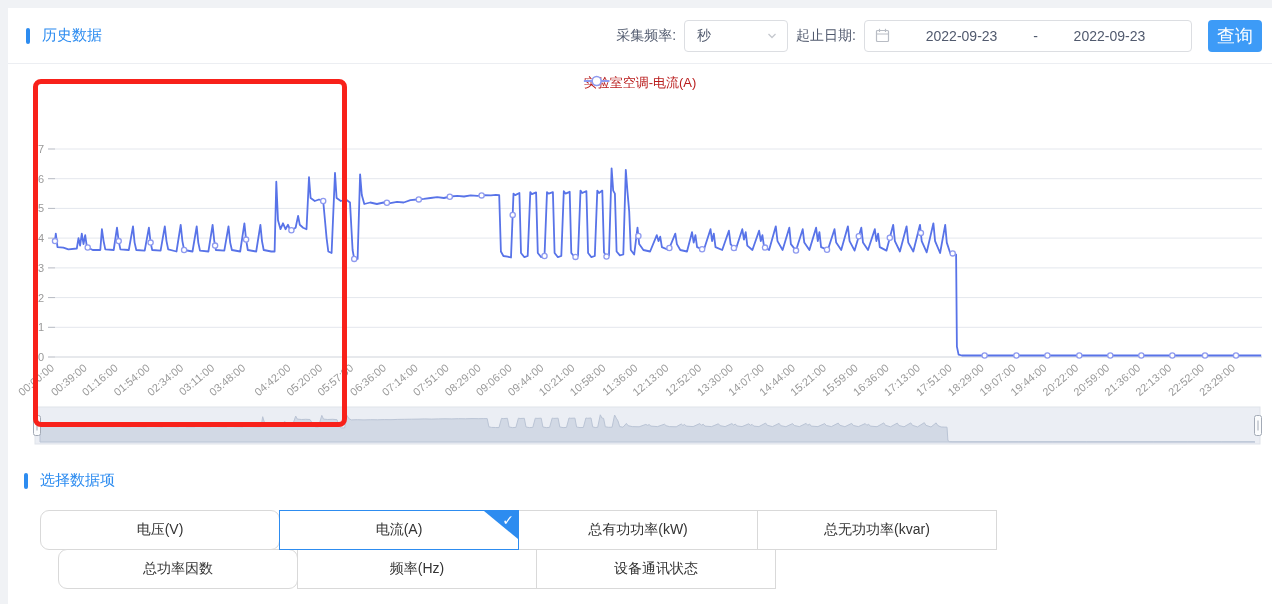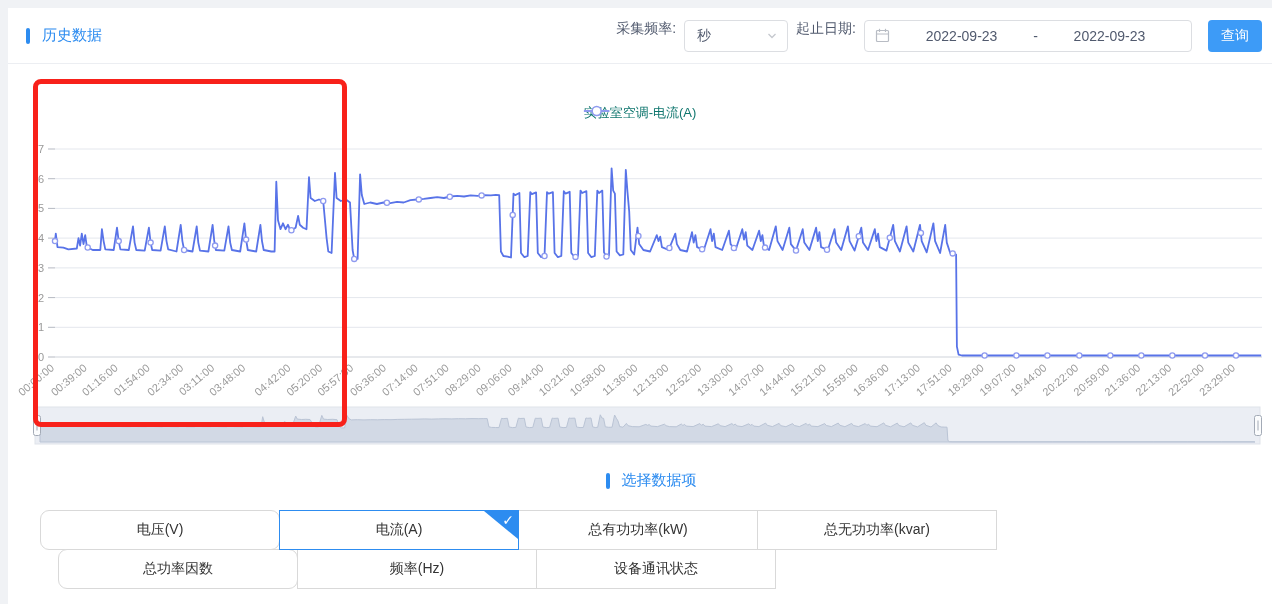--- a/index.html
+++ b/index.html
@@ -3,39 +3,39 @@
 <meta charset="utf-8">
 <style>
   html,body{margin:0;padding:0;width:1272px;height:604px;overflow:hidden;
     background:#f0f2f5;font-family:"Liberation Sans","DejaVu Sans",sans-serif;}
   .card{position:absolute;left:8px;top:8px;width:1264px;height:596px;background:#fff;}
   
   .header-row{height:56px;border-bottom:1px solid #eceef2;display:flex;align-items:center;
     justify-content:space-between;padding:0 10px 0 18px;box-sizing:border-box;gap:24px;}
   .sec-title{display:flex;align-items:center;gap:12px;color:#2d8cf0;font-size:15px;font-weight:500;}
   .accent-bar{width:4px;height:16px;background:#2d8cf0;border-radius:2px;}
-  .controls{display:flex;align-items:flex-start;gap:8px;font-size:14px;color:#515a6e;}
+  .controls{display:flex;align-items:center;gap:8px;font-size:14px;color:#515a6e;}
   .select-box{width:104px;height:32px;border:1px solid #dcdee2;border-radius:4px;background:#fff;
     display:flex;align-items:center;justify-content:space-between;padding:0 9px 0 12px;
     box-sizing:border-box;color:#515a6e;cursor:pointer;}
   .date-box{width:328px;height:32px;border:1px solid #dcdee2;border-radius:4px;background:#fff;
     display:flex;align-items:center;padding:8px 10px;box-sizing:border-box;color:#515a6e;cursor:pointer;}
   .date-box .d{flex:1;text-align:center;}
   .query-btn{width:54px;height:32px;background:#3d9bf7;color:#fff;border:none;border-radius:4px;
-    font-size:14px;margin-left:8px;cursor:pointer;font-family:inherit;}
+    font-size:18px;margin-left:8px;cursor:pointer;font-family:inherit;}
   
   .chart-wrap{position:relative;height:395px;}
   .chart-wrap svg{position:absolute;left:0;top:0;}
   text.axis{font-size:11px;fill:#999;}
-  .legend{position:absolute;top:40px;left:50%;transform:translateX(-50%);display:flex;
-    align-items:center;gap:9px;font-size:13px;color:#0f766e;cursor:pointer;z-index:3;}
+  .legend{position:absolute;top:10px;left:50%;transform:translateX(-50%);display:flex;
+    align-items:center;gap:9px;font-size:13px;color:#b91c1c;cursor:pointer;z-index:3;}
   .red-rect{position:absolute;left:25px;top:15px;width:314px;height:348px;border:5px solid #f8211a;
     border-radius:8px;box-sizing:border-box;pointer-events:none;z-index:6;}
   
-  .sec2{margin:12px 0 0 22px;justify-content:center;}
+  .sec2{margin:12px 0 0 16px;}
   .sel-table{margin:20px 0 0 32px;}
   .sel-row{display:flex;}
   .sel-row + .sel-row{margin-top:-1px;justify-content:center;}
   .cell{width:240px;height:40px;border:1px solid #d9d9d9;background:#fff;box-sizing:border-box;
     margin-left:-1px;display:flex;align-items:center;justify-content:center;font-size:14px;
     color:#333;position:relative;cursor:pointer;}
   .sel-row .cell:first-child{margin-left:0;border-radius:9px;}
   .cell.selected{border-color:#2d8cf0;z-index:2;}
   .cell.selected::after{content:"";position:absolute;top:0;right:0;
     border-top:28px solid #2d8cf0;border-left:34px solid transparent;}

